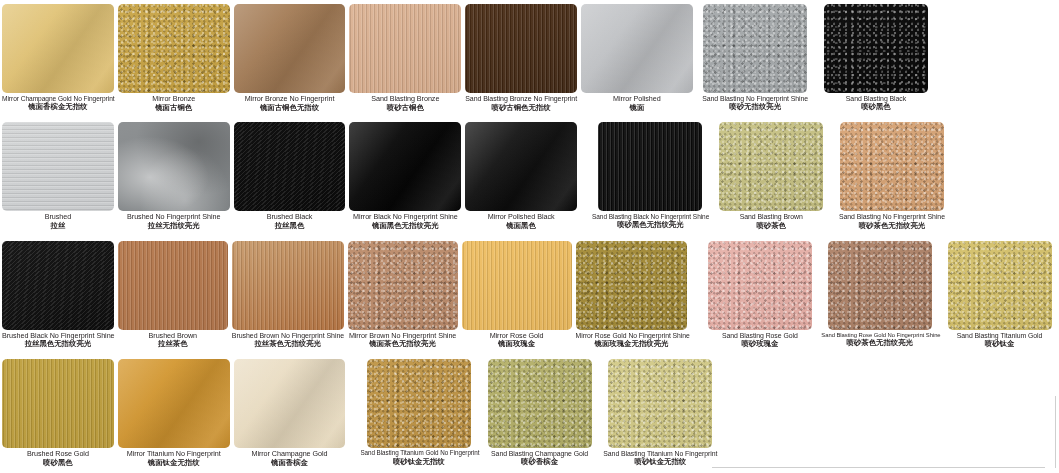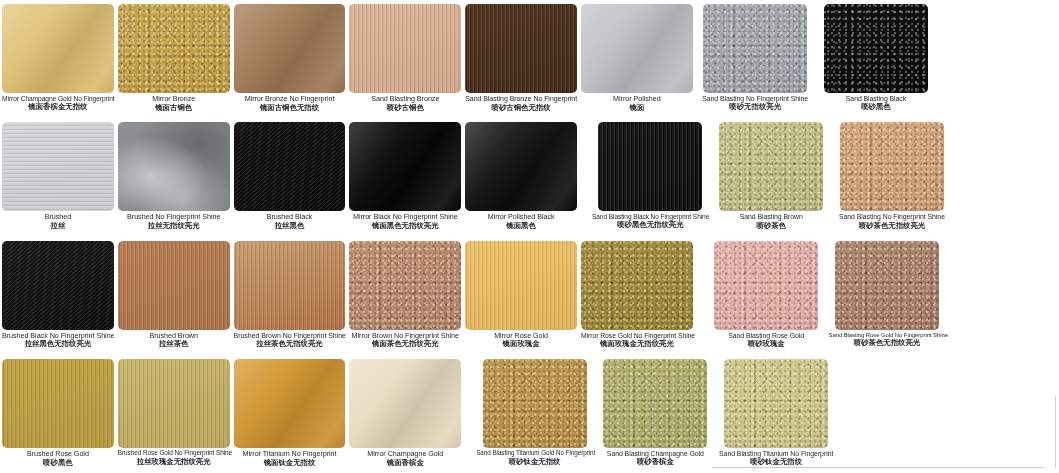--- a/index.html
+++ b/index.html
@@ -324,34 +324,34 @@
           <span class="swatch-name-zh">喷砂玫瑰金</span>
         </div>
       </div>
       <div class="swatch-cell c-right">
         <div class="swatch-tile tex-grain" style="background: linear-gradient(160deg, rgb(178, 136, 111) 0%, rgb(164, 123, 98) 100%);"></div>
         <div class="swatch-caption">
           <span class="swatch-name-en" style="font-size: 5.9px;">Sand Blasting Rose Gold No Fingerprint Shine</span>
           <span class="swatch-name-zh">喷砂茶色无指纹亮光</span>
         </div>
       </div>
+      <div class="swatch-cell c-right">
+        <div class="swatch-tile tex-grain" style="background: linear-gradient(160deg, rgb(215, 196, 114) 0%, rgb(201, 182, 100) 100%);"></div>
+        <div class="swatch-caption">
+          <span class="swatch-name-en">Sand Blasting Titanium Gold</span>
+          <span class="swatch-name-zh">喷砂钛金</span>
+        </div>
+      </div>
     </div>
     <div class="swatch-row">
       <div class="swatch-cell c-left">
         <div class="swatch-tile tex-brush" style="background: linear-gradient(160deg, rgb(191, 160, 62) 0%, rgb(179, 148, 52) 100%);"></div>
         <div class="swatch-caption">
           <span class="swatch-name-en">Brushed Rose Gold</span>
           <span class="swatch-name-zh">喷砂黑色</span>
-        </div>
-      </div>
-      <div class="swatch-cell c-left">
-        <div class="swatch-tile tex-brush" style="background: linear-gradient(160deg, rgb(200, 180, 103) 0%, rgb(183, 163, 85) 100%);"></div>
-        <div class="swatch-caption">
-          <span class="swatch-name-en" style="font-size: 6.4px;">Brushed Rose Gold No Fingerprint Shine</span>
-          <span class="swatch-name-zh">拉丝玫瑰金无指纹亮光</span>
         </div>
       </div>
       <div class="swatch-cell c-left">
         <div class="swatch-tile tex-mirror" style="background: linear-gradient(160deg, rgb(214, 155, 53) 0%, rgb(199, 141, 43) 100%);"></div>
         <div class="swatch-caption">
           <span class="swatch-name-en">Mirror Titanium No Fingerprint</span>
           <span class="swatch-name-zh">镜面钛金无指纹</span>
         </div>
       </div>
       <div class="swatch-cell c-left">

